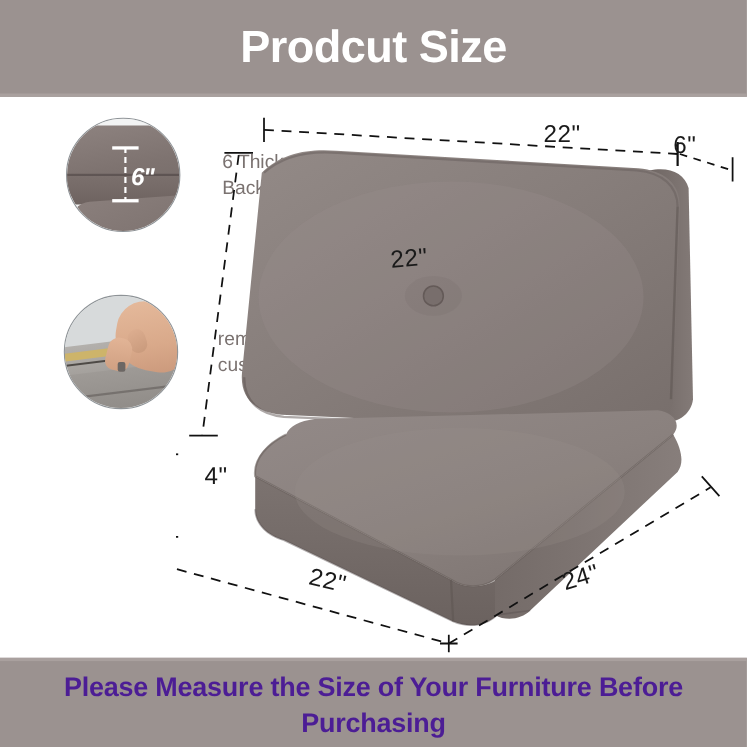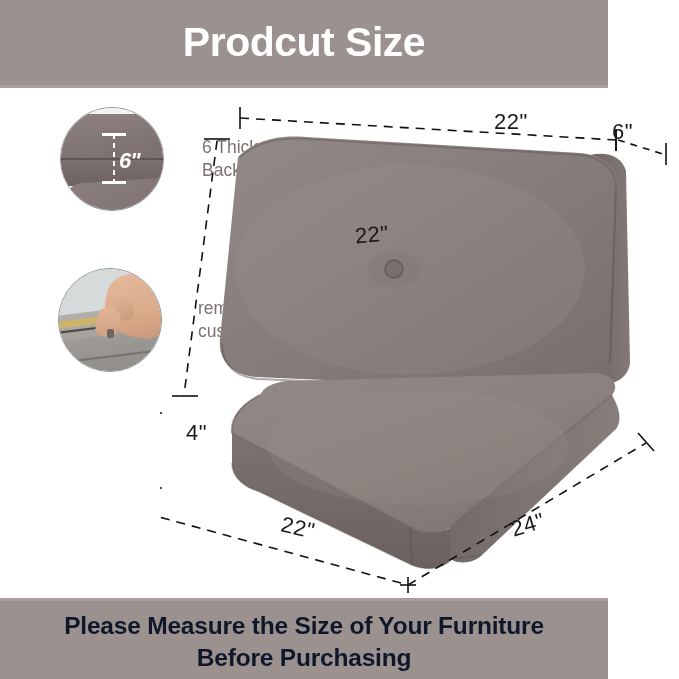--- a/index.html
+++ b/index.html
@@ -15,21 +15,21 @@
     width: 679px;
     height: 679px;
     background: #ffffff;
     overflow: hidden;
   }
 
   
   .banner {
     position: absolute;
     left: 0;
-    width: 608px;
+    width: 679px;
     background: #9b9290;
     display: flex;
     align-items: center;
     justify-content: center;
     text-align: center;
   }
   #header-banner {
     top: 0;
     height: 85px;
     border-bottom: 3px solid #a9a09e;
@@ -40,21 +40,21 @@
     font-weight: bold;
     letter-spacing: -0.5px;
     line-height: 1;
   }
   #footer-banner {
     top: 598px;
     height: 81px;
     border-top: 3px solid #a9a09e;
   }
   #footer-text {
-    color: #0f172a;
+    color: #4c1d95;
     font-size: 24.5px;
     font-weight: bold;
     line-height: 1.28;
     padding: 0 40px;
     letter-spacing: -0.2px;
   }
 
   
   .feature {
     position: absolute;

